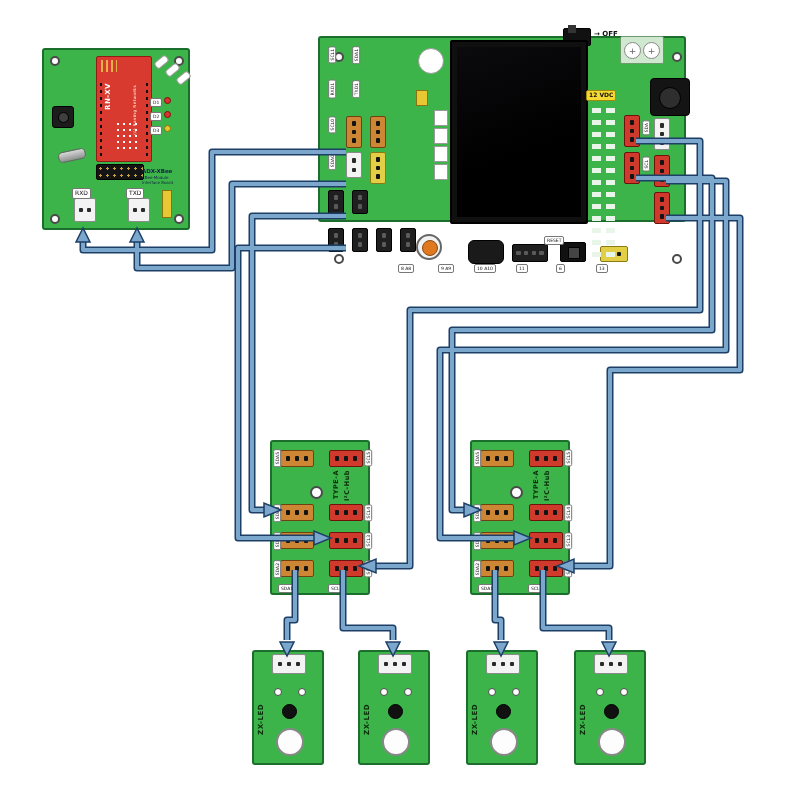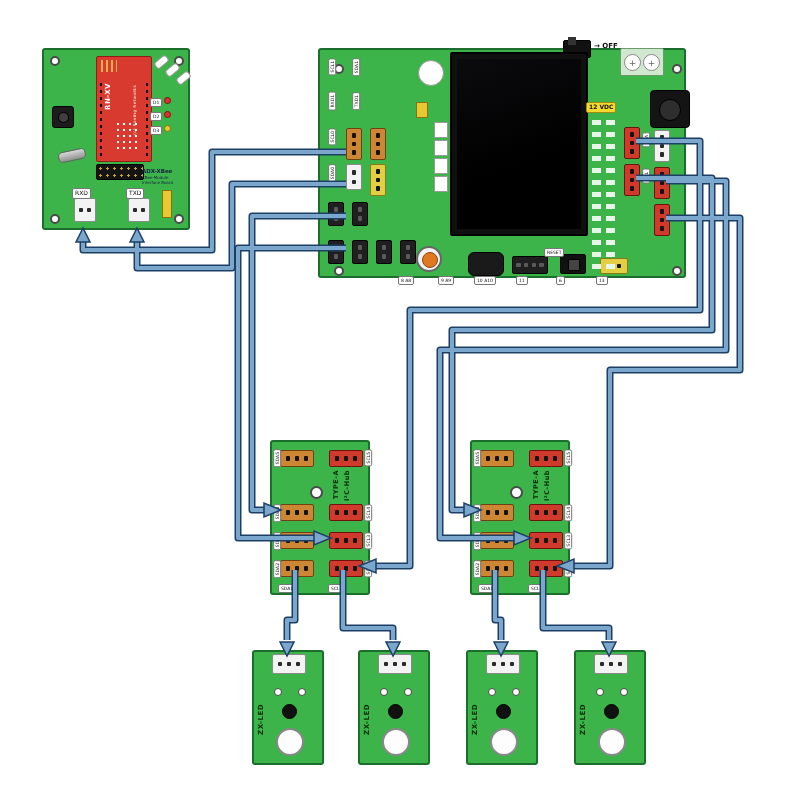--- a/index.html
+++ b/index.html
@@ -90,21 +90,21 @@
         <i class="pin"></i>
         <i class="pin"></i>
       </div>
     <div class="conn whiteb" style="left:84px;top:148px;width:22px;height:24px">
         <i class="pin"></i>
         <i class="pin"></i>
       </div>
     <div style="position:absolute;left:118px;top:140px;width:8px;height:26px;background:#e8c832;border:1px solid #8a7210"></div>
   </div>
 
-  <div class="board" style="left:318px;top:48px;width:368px;height:230px">
+  <div class="board" style="left:318px;top:36px;width:368px;height:186px">
     <div class="hole" style="left:14px;top:14px;width:10px;height:10px"></div>
     <div class="hole" style="left:352px;top:14px;width:10px;height:10px"></div>
     <div class="hole" style="left:14px;top:216px;width:10px;height:10px"></div>
     <div class="hole" style="left:352px;top:216px;width:10px;height:10px"></div>
 
     <div style="position:absolute;left:243px;top:-10px;width:26px;height:16px;background:#111;border:1px solid #000;border-radius:2px">
       <i style="position:absolute;left:4px;top:-4px;width:8px;height:8px;background:#333;display:block"></i>
     </div>
     <div style="position:absolute;left:274px;top:-8px;font-size:7px;font-weight:700;color:#111">→ OFF</div>
 

